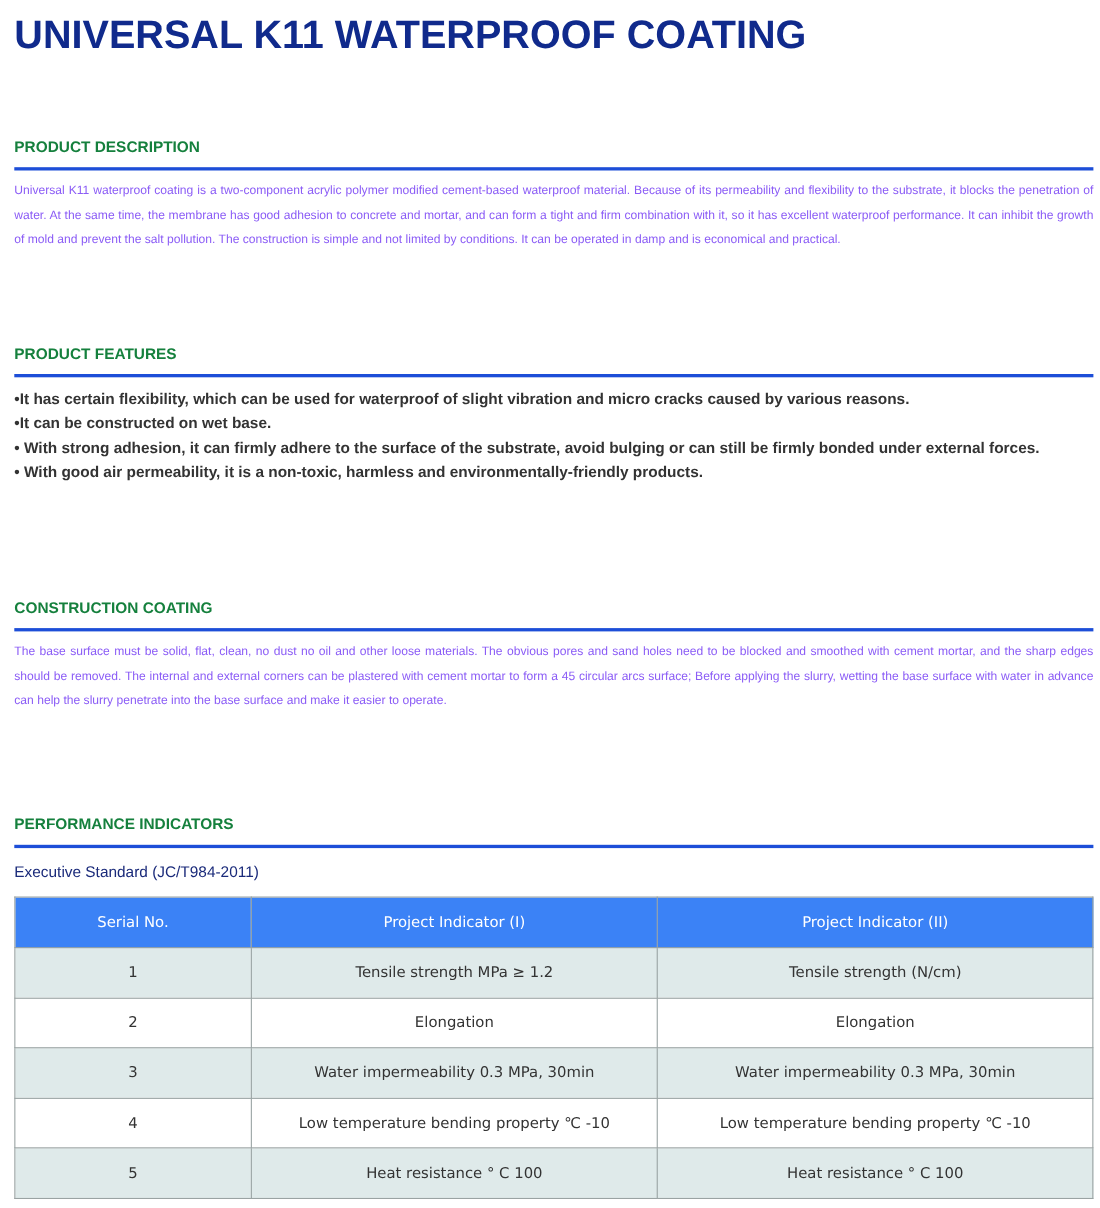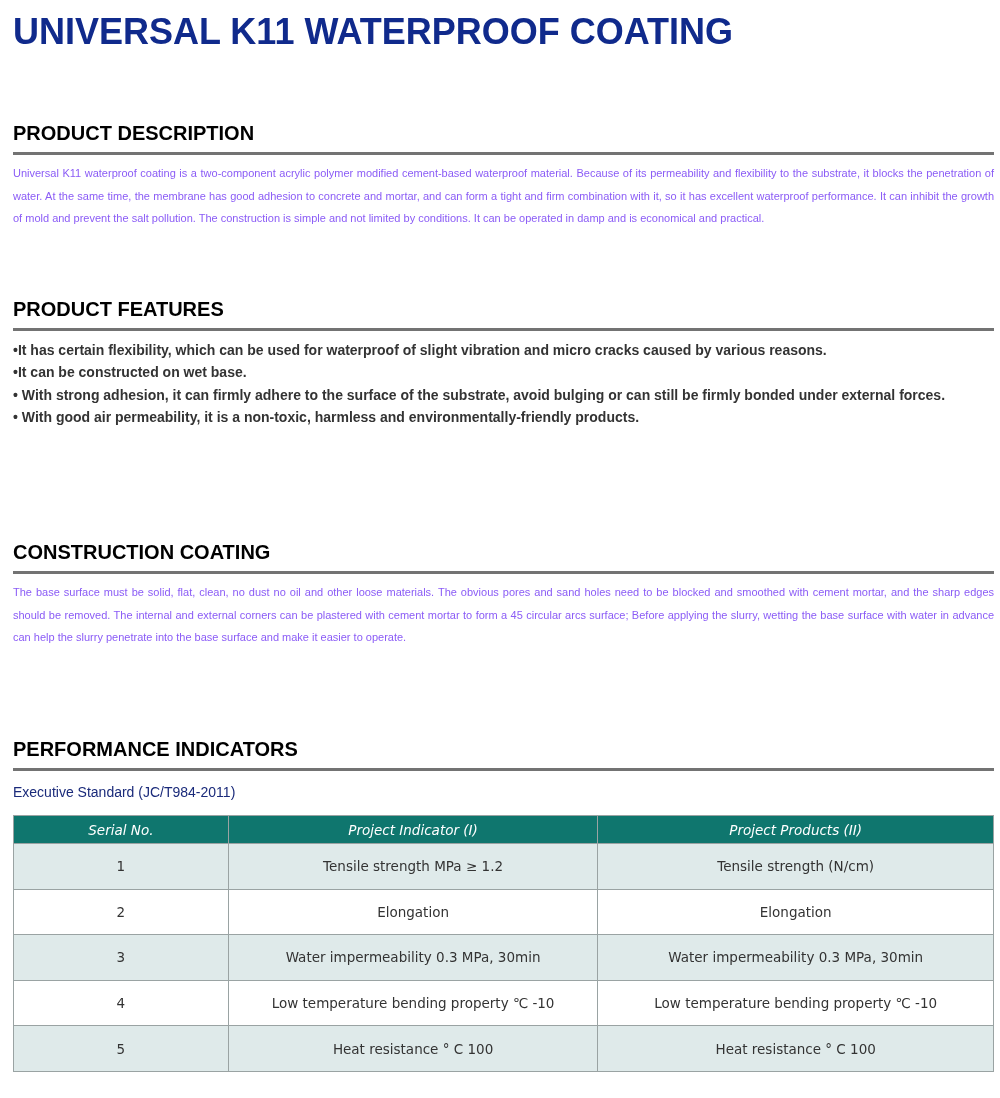--- a/index.html
+++ b/index.html
@@ -5,54 +5,54 @@
     * { box-sizing: border-box; margin: 0; padding: 0; }
     html, body { width: 1000px; height: 1098px; background: #ffffff; overflow: hidden; }
     body { font-family: "Liberation Sans", sans-serif; color: #333333; position: relative; }
     .page-title {
       position: absolute; left: 13px; top: 10px;
       font-size: 36px; font-weight: bold; color: #102a8c; letter-spacing: 0px;
       line-height: 44px;
     }
     .section { position: absolute; left: 13px; width: 981px; }
     .section-heading {
-      font-size: 20px; font-weight: bold; color: #000000; line-height: 22px;
-      padding-bottom: 8px; border-bottom: 3px solid #737373;
+      font-size: 14px; font-weight: bold; color: #15803d; line-height: 22px;
+      padding-bottom: 8px; border-bottom: 3px solid #1d4ed8;
     }
     .para {
       font-size: 11px; line-height: 22.5px; color: #8b5cf6; text-align: justify;
       margin-top: 6px;
     }
     .features { list-style: none; margin-top: 8px; }
     .features li { font-size: 14px; line-height: 22.3px; color: #333333; font-weight: bold; }
     .standard { font-size: 14px; color: #1a2a7a; margin-top: 12px; line-height: 18px; }
     table.perf {
       position: absolute; left: 13px; top: 815px; width: 981px;
       border-collapse: collapse; font-family: "DejaVu Sans", sans-serif;
     }
     table.perf th, table.perf td {
       border: 1px solid #9aa3a3; text-align: center; font-size: 13.5px;
       height: 45.6px; font-weight: normal;
     }
-    table.perf th { background: #0f766e; color: #ffffff; height: 28px; font-style: italic; }
+    table.perf th { background: #3b82f6; color: #ffffff; height: 46px; }
     table.perf tr.odd td { background: #dfeaea; color: #333333; }
     table.perf tr.even td { background: #ffffff; color: #333333; }
     .c1 { width: 215px; } .c2 { width: 370px; } .c3 { width: 396px; }
   </style>
 </head>
 <body>
 
 <h1 class="page-title">UNIVERSAL K11 WATERPROOF COATING</h1>
 
 <section class="section" style="top:122px;">
   <h2 class="section-heading">PRODUCT DESCRIPTION</h2>
   <p class="para" style="margin-top:7px;">Universal K11 waterproof coating is a two-component acrylic polymer modified cement-based waterproof material. Because of its permeability and flexibility to the substrate, it blocks the penetration of water. At the same time, the membrane has good adhesion to concrete and mortar, and can form a tight and firm combination with it, so it has excellent waterproof performance. It can inhibit the growth of mold and prevent the salt pollution. The construction is simple and not limited by conditions. It can be operated in damp and is economical and practical.</p>
 </section>
 
-<section class="section" style="top:298px;">
+<section class="section" style="top:310px;">
   <h2 class="section-heading">PRODUCT FEATURES</h2>
   <ul class="features">
     <li>•It has certain flexibility, which can be used for waterproof of slight vibration and micro cracks caused by various reasons.</li>
     <li>•It can be constructed on wet base.</li>
     <li>• With strong adhesion, it can firmly adhere to the surface of the substrate, avoid bulging or can still be firmly bonded under external forces.</li>
     <li>• With good air permeability, it is a non-toxic, harmless and environmentally-friendly products.</li>
   </ul>
 </section>
 
 <section class="section" style="top:541px;">
@@ -63,21 +63,21 @@
 <section class="section" style="top:738px;">
   <h2 class="section-heading">PERFORMANCE INDICATORS</h2>
   <p class="standard">Executive Standard (JC/T984-2011)</p>
 </section>
 
 <table class="perf">
   <thead>
     <tr>
       <th class="c1">Serial No.</th>
       <th class="c2">Project Indicator (I)</th>
-      <th class="c3">Project Products (II)</th>
+      <th class="c3">Project Indicator (II)</th>
     </tr>
   </thead>
   <tbody>
     <tr class="odd">
       <td>1</td>
       <td>Tensile strength MPa ≥ 1.2</td>
       <td>Tensile strength (N/cm)</td>
     </tr>
     <tr class="even">
       <td>2</td>

